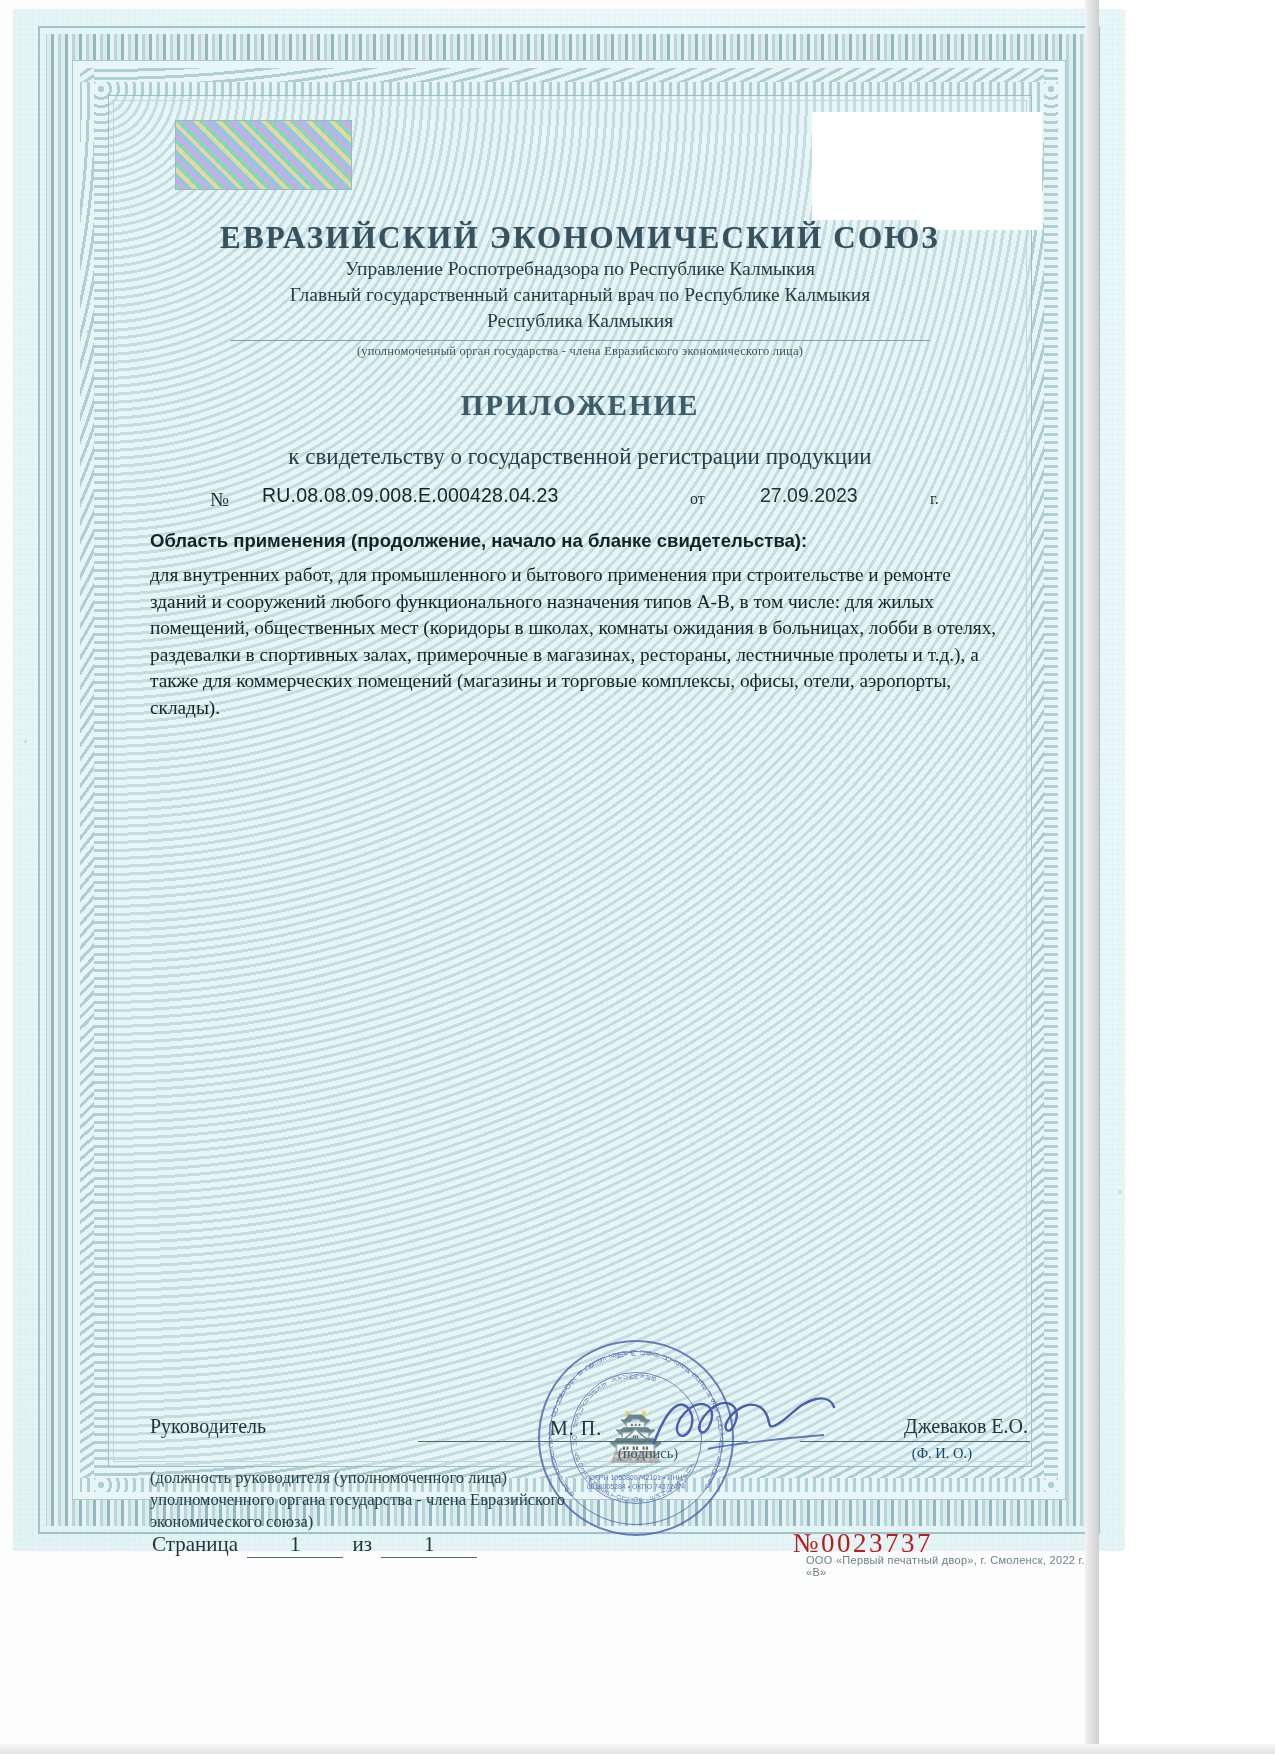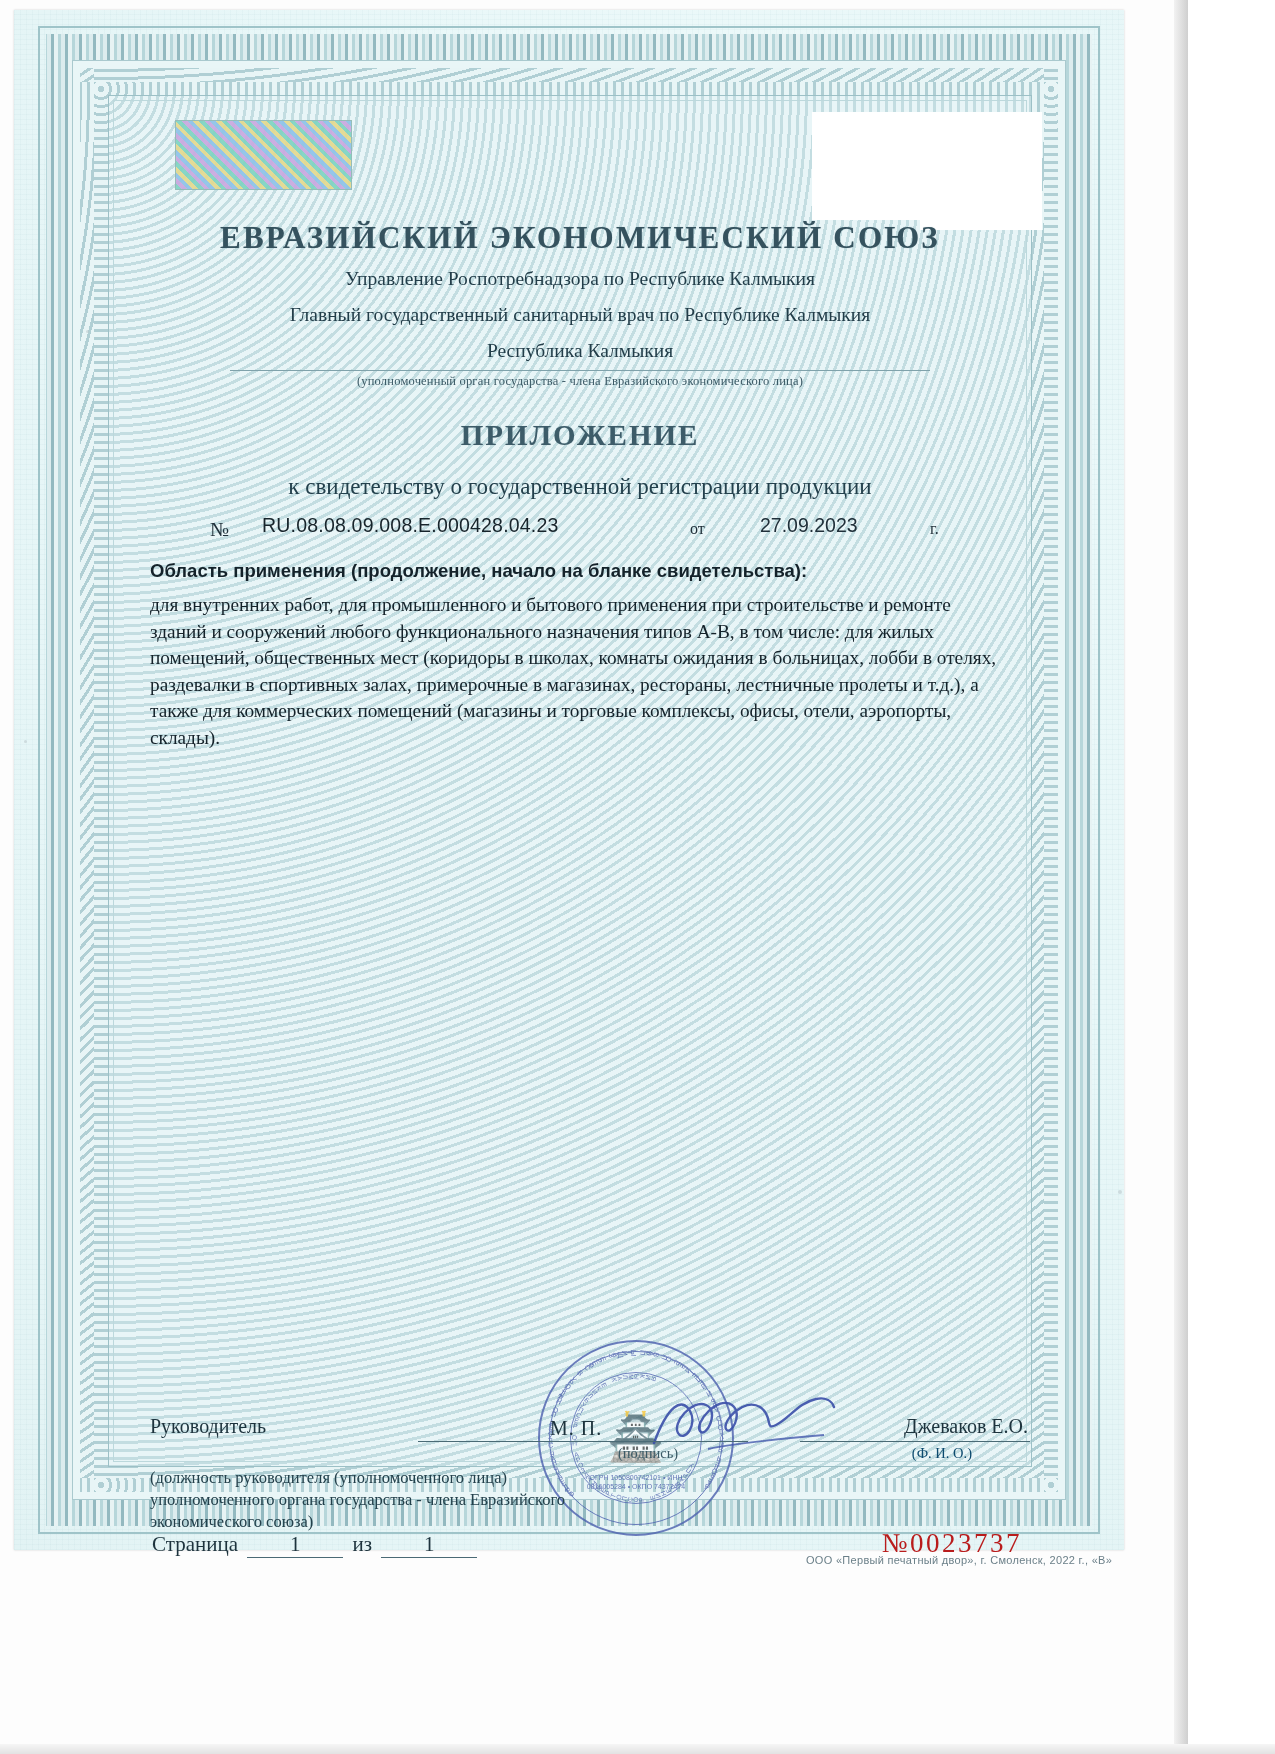--- a/index.html
+++ b/index.html
@@ -12,21 +12,21 @@
     height: 1754px;
     position: relative;
     font-family: "Liberation Serif", serif;
     overflow: hidden;
   }
 
   
   #scan {
     position: absolute;
     left: 0; top: 0;
-    width: 1188px; height: 1754px;
+    width: 1099px; height: 1754px;
     background: #fdfdfd;
   }
   #paper {
     position: absolute;
     left: 14px; top: 10px;
     width: 1110px; height: 1540px;
     background:
       radial-gradient(ellipse at 60% 35%, #f1fbfb 0%, #e8f7f8 55%, #e2f3f4 100%);
     box-shadow: 0 0 2px rgba(0,0,0,0.18);
   }
@@ -123,21 +123,20 @@
     letter-spacing: 2.2px;
     color: #35525e;
     margin-top: 105px;
     text-shadow: 0 0 1px rgba(40,80,95,0.35);
   }
   .org-line {
     text-align: center;
     font-size: 19.5px;
     line-height: 26px;
     color: #223d49;
-    margin-top: 10px;
   }
   .org-rule {
     margin: 6px auto 0;
     width: 700px;
     border-bottom: 1px solid #7fa2ab;
   }
   .org-caption {
     text-align: center;
     font-size: 12.5px;
     color: #3c5a66;

